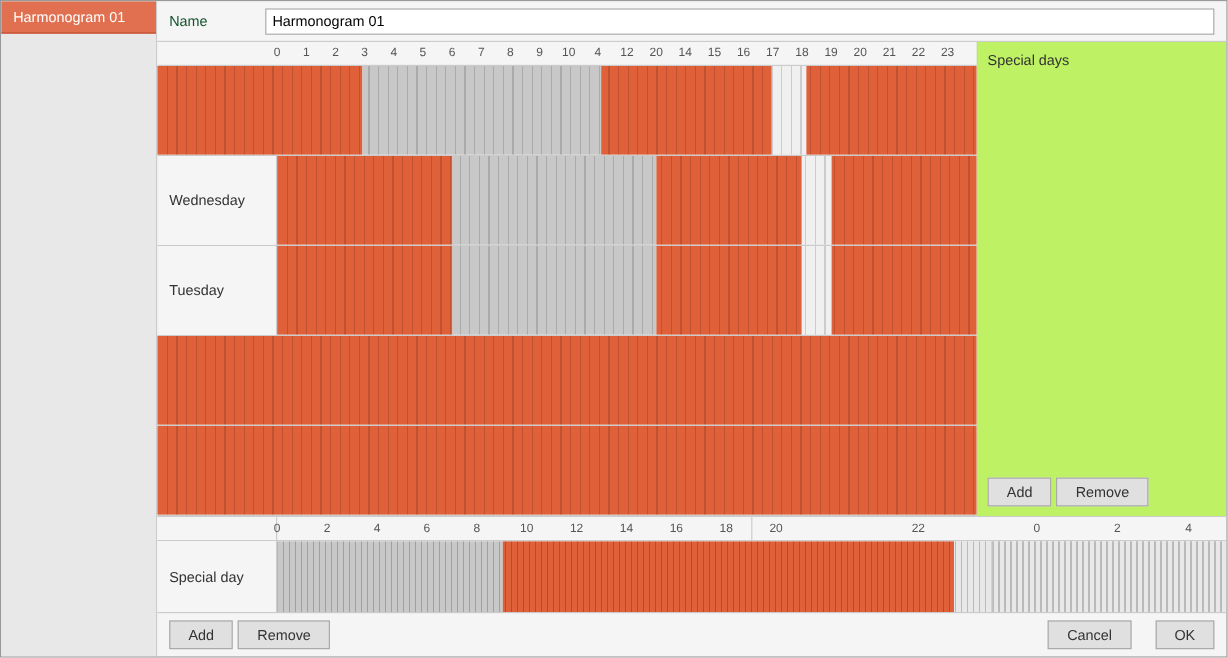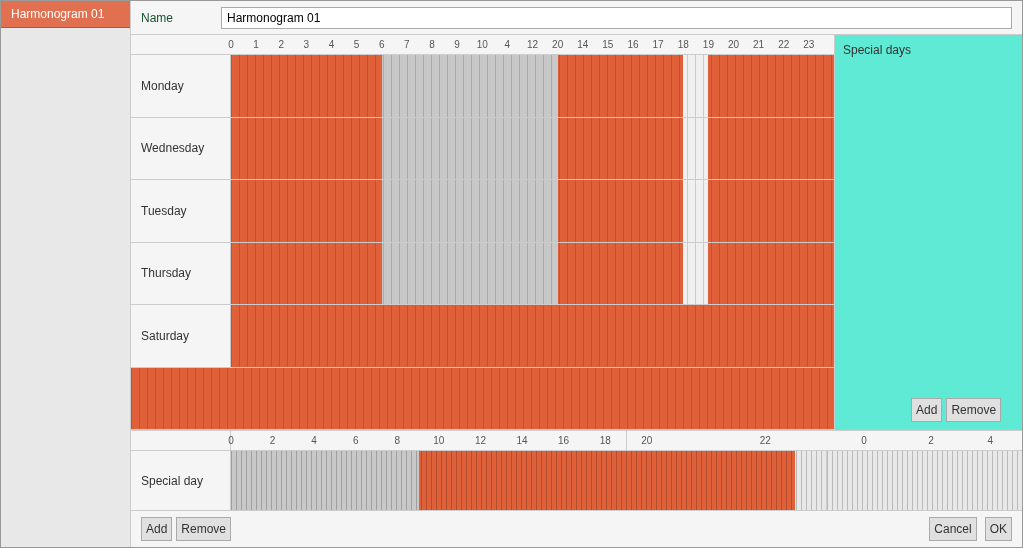--- a/index.html
+++ b/index.html
@@ -190,26 +190,26 @@
       background-image: repeating-linear-gradient(
         to right,
         rgba(0,0,0,0.15) 0px,
         rgba(0,0,0,0.15) 1px,
         transparent 1px,
         transparent 8px
       );
     }
 
     .special-days-panel {
-      width: 188px;
+      width: 208px;
       flex-shrink: 0;
       border-left: 1px solid #ccc;
-      background: #5eead4;
-      display: flex;
-      flex-direction: row;
+      background: #bef264;
+      display: flex;
+      flex-direction: column;
       padding: 8px;
     }
 
     .special-days-title {
       font-size: 12px;
       color: #333;
       margin-bottom: 6px;
     }
 
     .special-day-item {
@@ -274,25 +274,25 @@
       padding: 6px 10px;
     }
 
     .left-buttons {
       display: flex;
       gap: 4px;
     }
 
     .right-buttons {
       display: flex;
-      gap: 8px;
+      gap: 20px;
     }
 
     .btn {
-      padding: 4px 4px;
+      padding: 4px 15px;
       background: #e0e0e0;
       border: 1px solid #aaa;
       font-size: 12px;
       cursor: pointer;
       color: #333;
     }
 
     .bottom-hour-ticks {
       flex: 1;
       display: flex;
@@ -349,21 +349,20 @@
               <span class="hour-tick" style="left:83.33%">20</span>
               <span class="hour-tick" style="left:87.5%">21</span>
               <span class="hour-tick" style="left:91.67%">22</span>
               <span class="hour-tick" style="left:95.83%">23</span>
             </div>
           </div>
 
           <div class="days-rows">
 
             <div class="day-row">
-              <div class="day-name">Monday</div>
               <div class="day-schedule">
                 <div class="segment seg-orange" style="left:0%;width:25%"></div>
                 <div class="segment seg-gray" style="left:25%;width:29.17%"></div>
                 <div class="segment seg-orange" style="left:54.17%;width:20.83%"></div>
                 <div class="segment seg-orange" style="left:79.17%;width:20.83%"></div>
                 <div class="vlines"></div>
               </div>
             </div>
 
             <div class="day-row">
@@ -381,34 +380,23 @@
               <div class="day-name">Tuesday</div>
               <div class="day-schedule">
                 <div class="segment seg-orange" style="left:0%;width:25%"></div>
                 <div class="segment seg-gray" style="left:25%;width:29.17%"></div>
                 <div class="segment seg-orange" style="left:54.17%;width:20.83%"></div>
                 <div class="segment seg-orange" style="left:79.17%;width:20.83%"></div>
                 <div class="vlines"></div>
               </div>
             </div>
 
+
+
             <div class="day-row">
-              <div class="day-name">Thursday</div>
-              <div class="day-schedule">
-                <div class="segment seg-orange" style="left:0%;width:25%"></div>
-                <div class="segment seg-gray" style="left:25%;width:29.17%"></div>
-                <div class="segment seg-orange" style="left:54.17%;width:20.83%"></div>
-                <div class="segment seg-orange" style="left:79.17%;width:20.83%"></div>
-                <div class="vlines"></div>
-              </div>
-            </div>
-
-
-            <div class="day-row">
-              <div class="day-name">Saturday</div>
               <div class="day-schedule">
                 <div class="segment seg-orange" style="left:0%;width:100%"></div>
                 <div class="vlines"></div>
               </div>
             </div>
 
             <div class="day-row">
               <div class="day-schedule">
                 <div class="segment seg-orange" style="left:0%;width:100%"></div>
                 <div class="vlines"></div>

